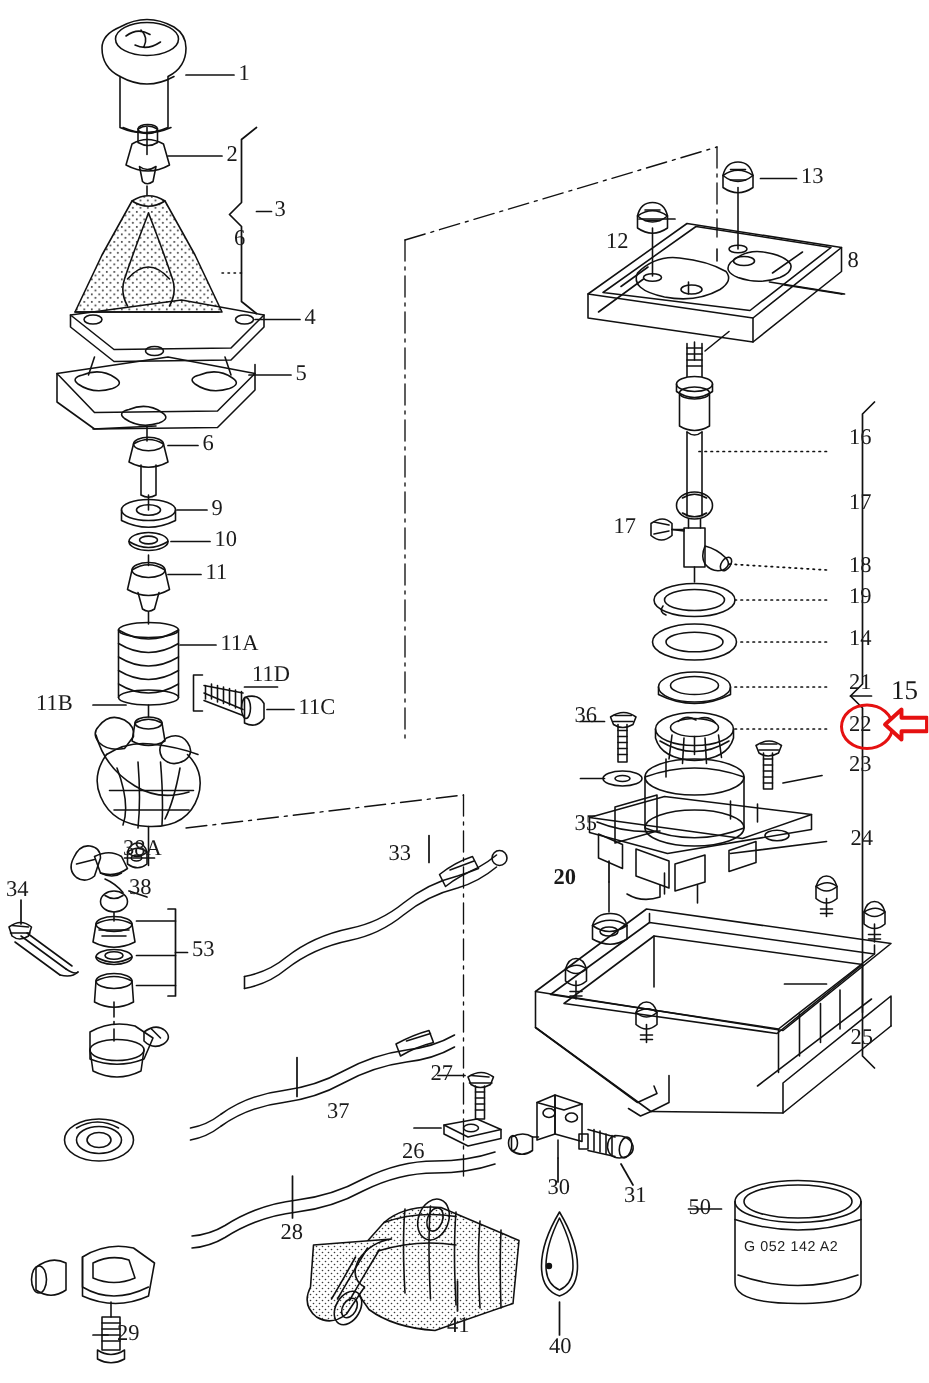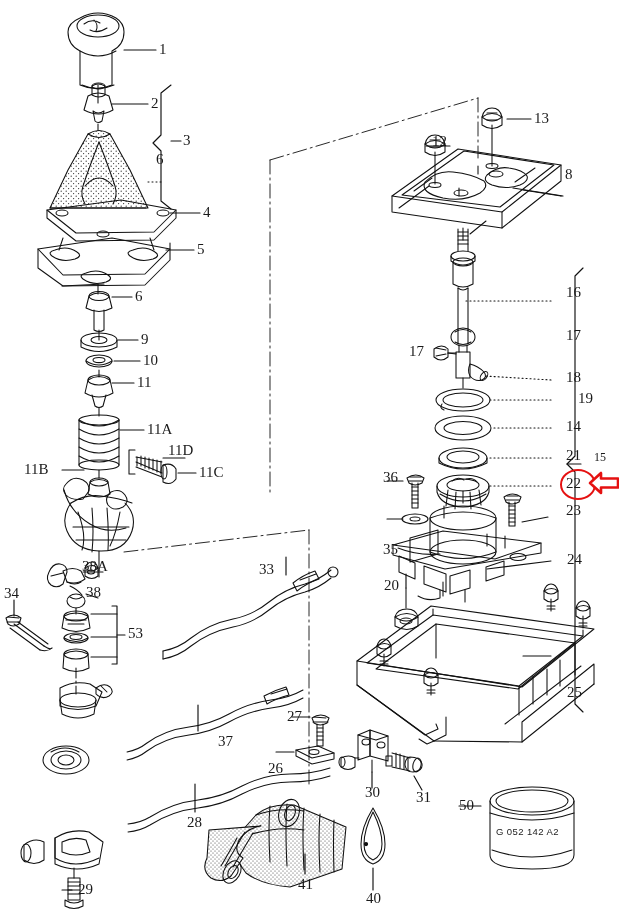--- a/index.html
+++ b/index.html
@@ -14,21 +14,21 @@
   #sheet svg.art{position:absolute;left:0;top:0;width:619px;height:922px;}
   .lbl{
     position:absolute;
     font-family:"Liberation Serif", serif;
     font-size:15px;
     color:#1a1a1a;
     white-space:nowrap;
     line-height:1;
     user-select:none;
   }
-  .lbl.sm{font-size:12px;}
+  .lbl.sm{font-size:18px;}
   .lbl.tube{font-family:"Liberation Sans", sans-serif;font-size:9.5px;letter-spacing:.4px;color:#222;}
   .hl-circle{
     position:absolute;
     border:2.6px solid #e51111;
     border-radius:50%;
     background:transparent;
     pointer-events:none;
   }
   svg.arrow{position:absolute;}
 </style>
@@ -538,41 +538,41 @@
   <div class="lbl" style="left:197px;top:242px;">5</div>
   <div class="lbl" style="left:135px;top:289px;">6</div>
   <div class="lbl" style="left:141px;top:332px;">9</div>
   <div class="lbl" style="left:143px;top:353px;">10</div>
   <div class="lbl" style="left:137px;top:375px;">11</div>
   <div class="lbl" style="left:147px;top:422px;">11A</div>
   <div class="lbl" style="left:24px;top:462px;">11B</div>
   <div class="lbl" style="left:199px;top:465px;">11C</div>
   <div class="lbl" style="left:168px;top:443px;">11D</div>
 
-  <div class="lbl" style="left:404px;top:134px;margin-left:28px;">12</div>
+  <div class="lbl" style="left:404px;top:154px;">12</div>
   <div class="lbl" style="left:534px;top:111px;">13</div>
   <div class="lbl" style="left:565px;top:167px;">8</div>
 
   <div class="lbl" style="left:566px;top:285px;">16</div>
   <div class="lbl" style="left:566px;top:328px;">17</div>
   <div class="lbl" style="left:409px;top:344px;">17</div>
   <div class="lbl" style="left:566px;top:370px;">18</div>
-  <div class="lbl" style="left:566px;top:391px;margin-left:12px;">19</div>
+  <div class="lbl" style="left:566px;top:391px;">19</div>
   <div class="lbl" style="left:566px;top:419px;">14</div>
   <div class="lbl" style="left:566px;top:448px;">21</div>
   <div class="lbl" style="left:566px;top:476px;">22</div>
   <div class="lbl" style="left:566px;top:503px;">23</div>
   <div class="lbl" style="left:567px;top:552px;">24</div>
   <div class="lbl" style="left:567px;top:685px;">25</div>
   <div class="lbl sm" style="left:594px;top:451px;">15</div>
 
   <div class="lbl" style="left:383px;top:470px;">36</div>
   <div class="lbl" style="left:383px;top:509px;margin-top:33px;">35</div>
 
-  <div class="lbl" style="left:384px;top:578px;">20</div>
+  <div class="lbl" style="left:369px;top:578px;font-weight:bold;">20</div>
   <div class="lbl" style="left:259px;top:562px;">33</div>
   <div class="lbl" style="left:287px;top:709px;">27</div>
   <div class="lbl" style="left:268px;top:744px;margin-top:17px;">26</div>
   <div class="lbl" style="left:365px;top:785px;">30</div>
   <div class="lbl" style="left:416px;top:790px;">31</div>
 
   <div class="lbl" style="left:82px;top:559px;">38A</div>
   <div class="lbl" style="left:86px;top:585px;">38</div>
   <div class="lbl" style="left:128px;top:626px;">53</div>
   <div class="lbl" style="left:4px;top:586px;">34</div>

